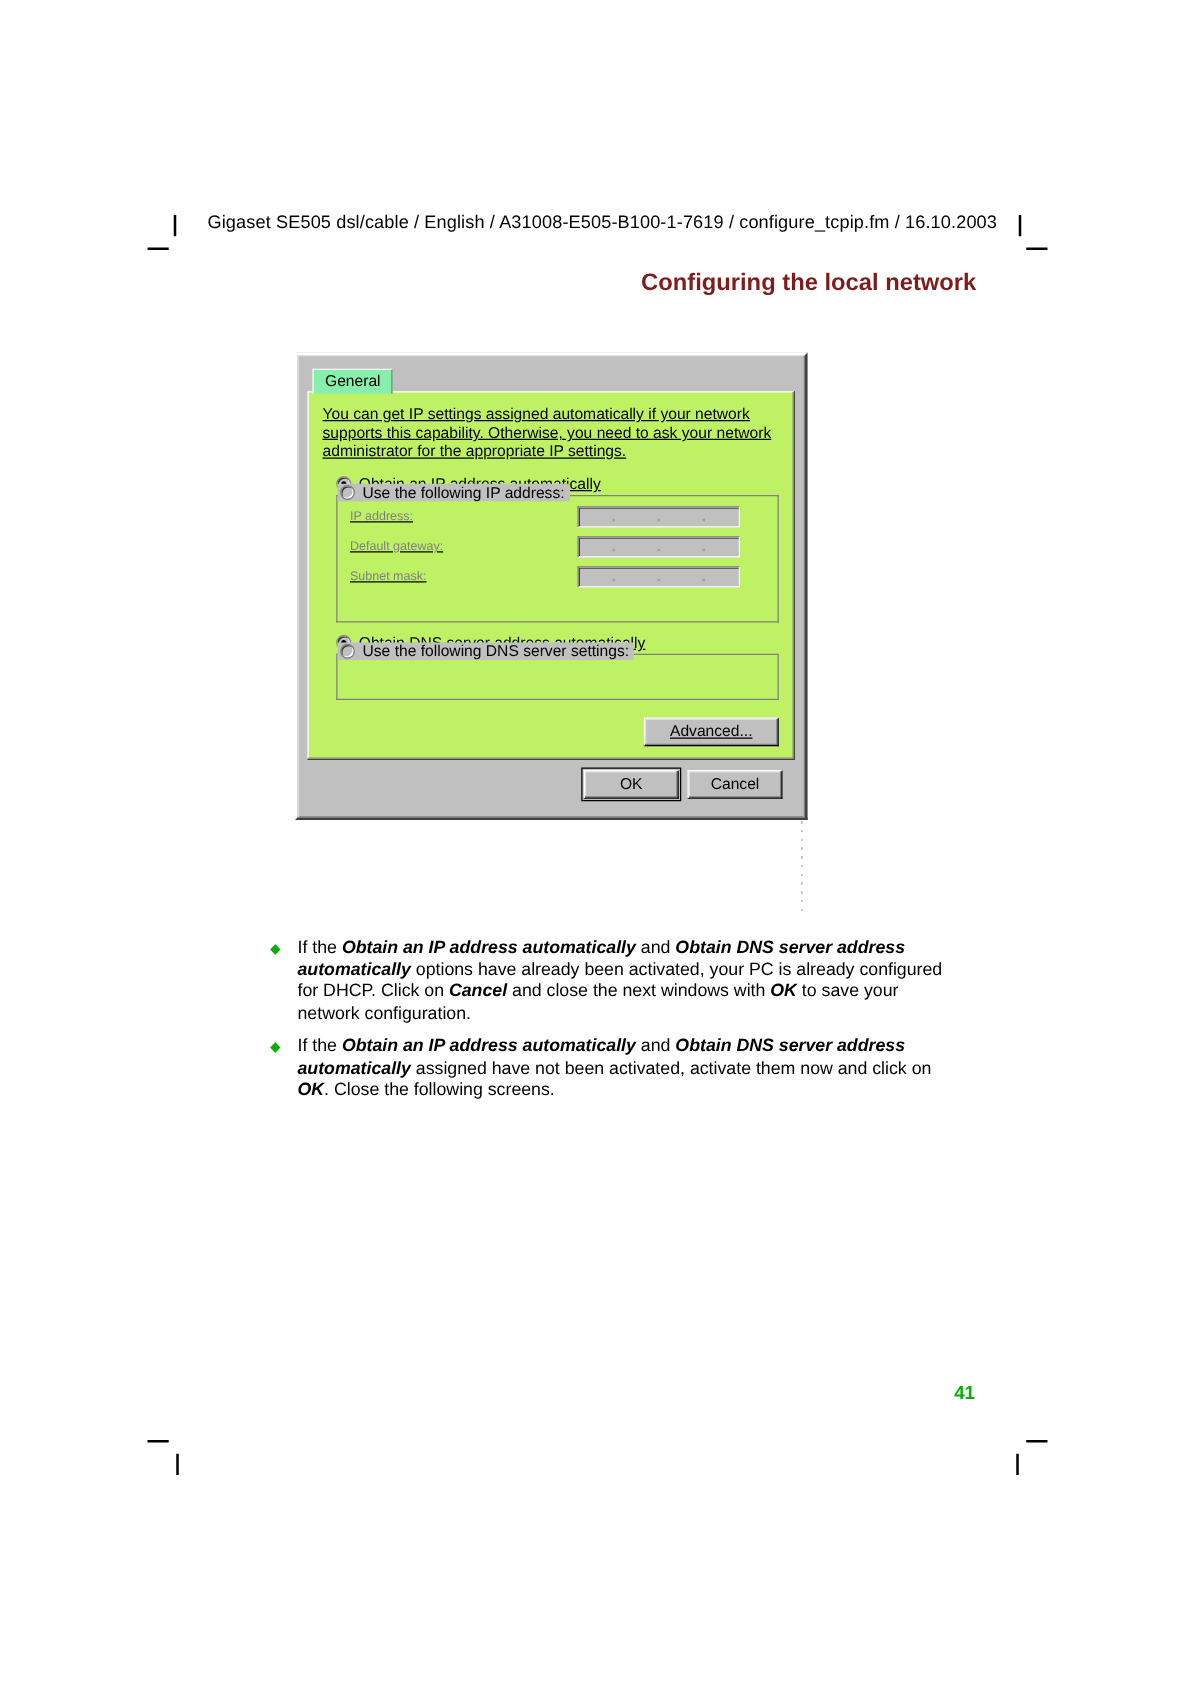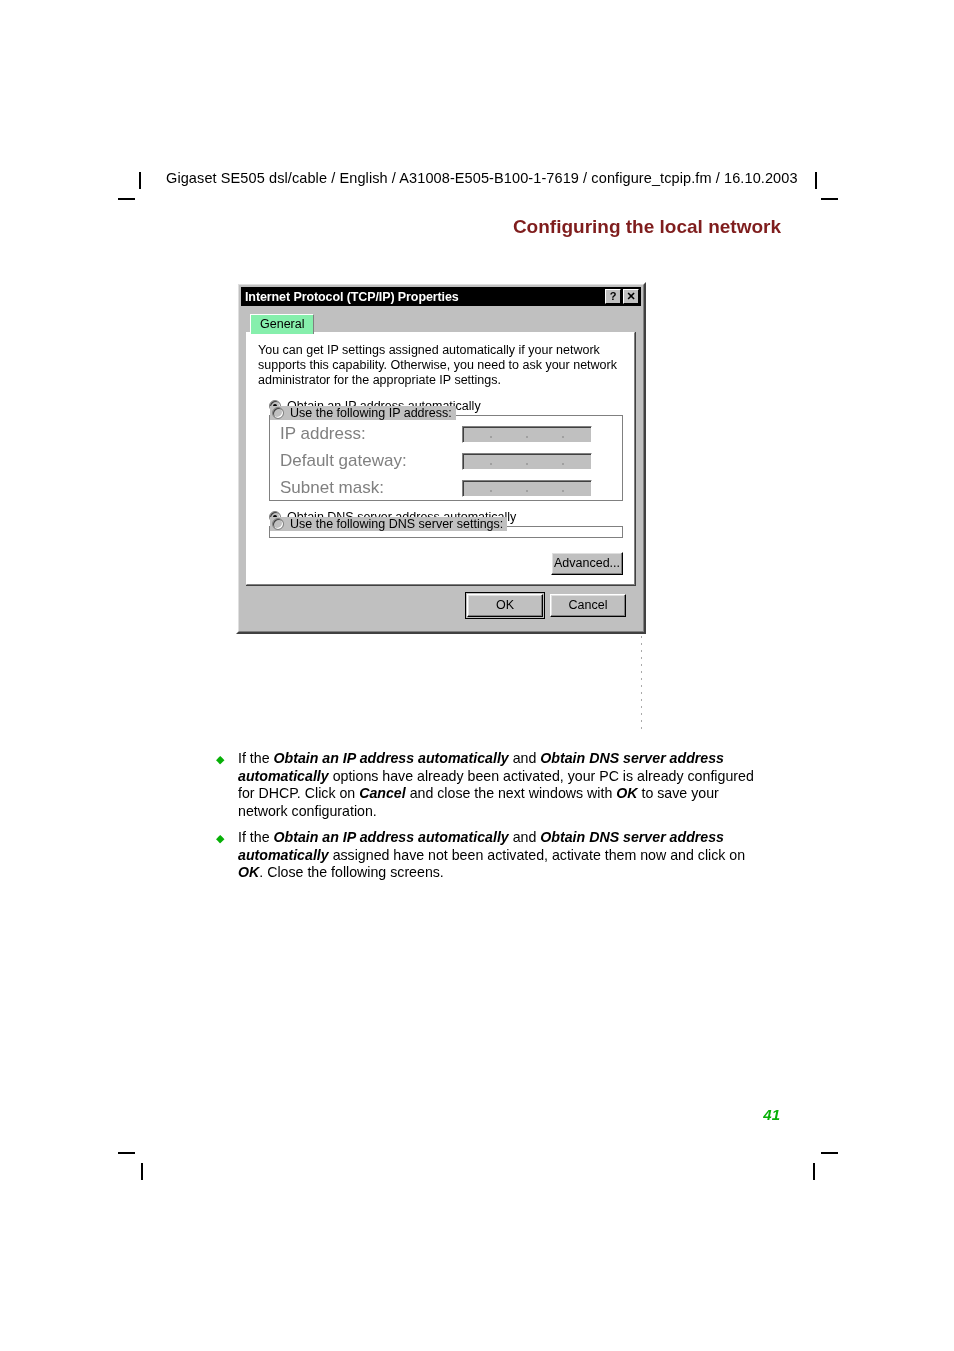--- a/index.html
+++ b/index.html
@@ -123,28 +123,29 @@
     border-top: 1px solid #ffffff;
     border-left: 1px solid #ffffff;
     border-right: 1px solid #808080;
     line-height: 14px;
     position: relative;
     top: 1px;
   }
   .tab.active { font-weight: normal; }
 
   .tabpanel {
-    background: #ffffff;
+    background: #bef264;
     border-top: 1px solid #ffffff;
     border-left: 1px solid #ffffff;
     border-right: 1px solid #808080;
     border-bottom: 1px solid #808080;
     padding: 10px 11px 9px 11px;
     position: relative;
     z-index: 1;
+    text-decoration: underline;
   }
   .tabpanel-outline {
     border-right: 1px solid #404040;
     border-bottom: 1px solid #404040;
   }
 
   .desc {
     font-size: 12.5px;
     line-height: 15px;
     margin: 0 0 11px 0;
@@ -179,21 +180,21 @@
     border-radius: 50%;
     background: #000000;
   }
   .radio-label { white-space: nowrap; }
 
   
   .groupbox {
     border: 1px solid #808080;
     border-top: none;
     margin: 0 0 9px 11px;
-    padding: 9px 10px 2px 10px;
+    padding: 9px 10px 27px 10px;
     position: relative;
   }
   .groupbox::before {
     content: "";
     position: absolute;
     left: -1px; right: -1px; top: 0;
     border-top: 1px solid #808080;
   }
   .gb-legend {
     position: absolute;
@@ -209,21 +210,21 @@
   }
   .gb-legend .radio { margin-right: 6px; }
 
   .field-row {
     display: flex;
     align-items: center;
     margin-bottom: 7px;
   }
   .field-row:last-child { margin-bottom: 0; }
   .field-label {
-    font-size: 17px;
+    font-size: 10px;
     color: #808080;
     width: 182px;
     flex: none;
     white-space: nowrap;
   }
   .ip-field {
     width: 130px;
     height: 17px;
     background: #c0c0c0;
     border-top: 1px solid #808080;
@@ -258,21 +259,21 @@
     color: #000;
     text-align: center;
     box-sizing: border-box;
     cursor: default;
     line-height: 1;
     display: flex;
     align-items: center;
     justify-content: center;
   }
   .btn-advanced {
-    width: 72px;
+    width: 108px;
     height: 23px;
     margin-left: auto;
   }
   .advanced-row { display: flex; margin-top: 14px; }
 
   .footer {
     display: flex;
     justify-content: flex-end;
     gap: 7px;
     padding: 8px 10px 7px 0;
@@ -317,21 +318,20 @@
   .bullet-text { flex: 1; }
   .bullet-text b { font-weight: bold; font-style: italic; }
 
   .page-number {
     position: absolute;
     right: 174px;
     top: 1106px;
     font-size: 15px;
     font-weight: bold;
     color: #07b007;
-    font-style: italic;
   }
 </style>
 </head>
 <body>
 
 <div class="crop-mark crop-v" style="left:139px; top:172px;"></div>
 <div class="crop-mark crop-h" style="left:118px; top:198px;"></div>
 <div class="crop-mark crop-v" style="left:815px; top:172px;"></div>
 <div class="crop-mark crop-h" style="left:821px; top:198px;"></div>
 <div class="crop-mark crop-h" style="left:118px; top:1152px;"></div>
@@ -340,25 +340,20 @@
 <div class="crop-mark crop-v" style="left:813px; top:1163px;"></div>
 
 <div class="doc-header">Gigaset SE505 dsl/cable / English / A31008-E505-B100-1-7619 / configure_tcpip.fm / 16.10.2003</div>
 <div class="section-heading">Configuring the local network</div>
 
 <div class="scan-artifact"></div>
 
 <div class="dialog">
   <div class="dlg-inner-edge">
 
-    <div class="titlebar">
-      <span class="titlebar-text">Internet Protocol (TCP/IP) Properties</span>
-      <div class="title-btn">?</div>
-      <div class="title-btn">✕</div>
-    </div>
 
     <div class="dlg-body">
 
       <div class="tabstrip">
         <div class="tab active">General</div>
       </div>
 
       <div class="tabpanel-outline">
       <div class="tabpanel">
 

